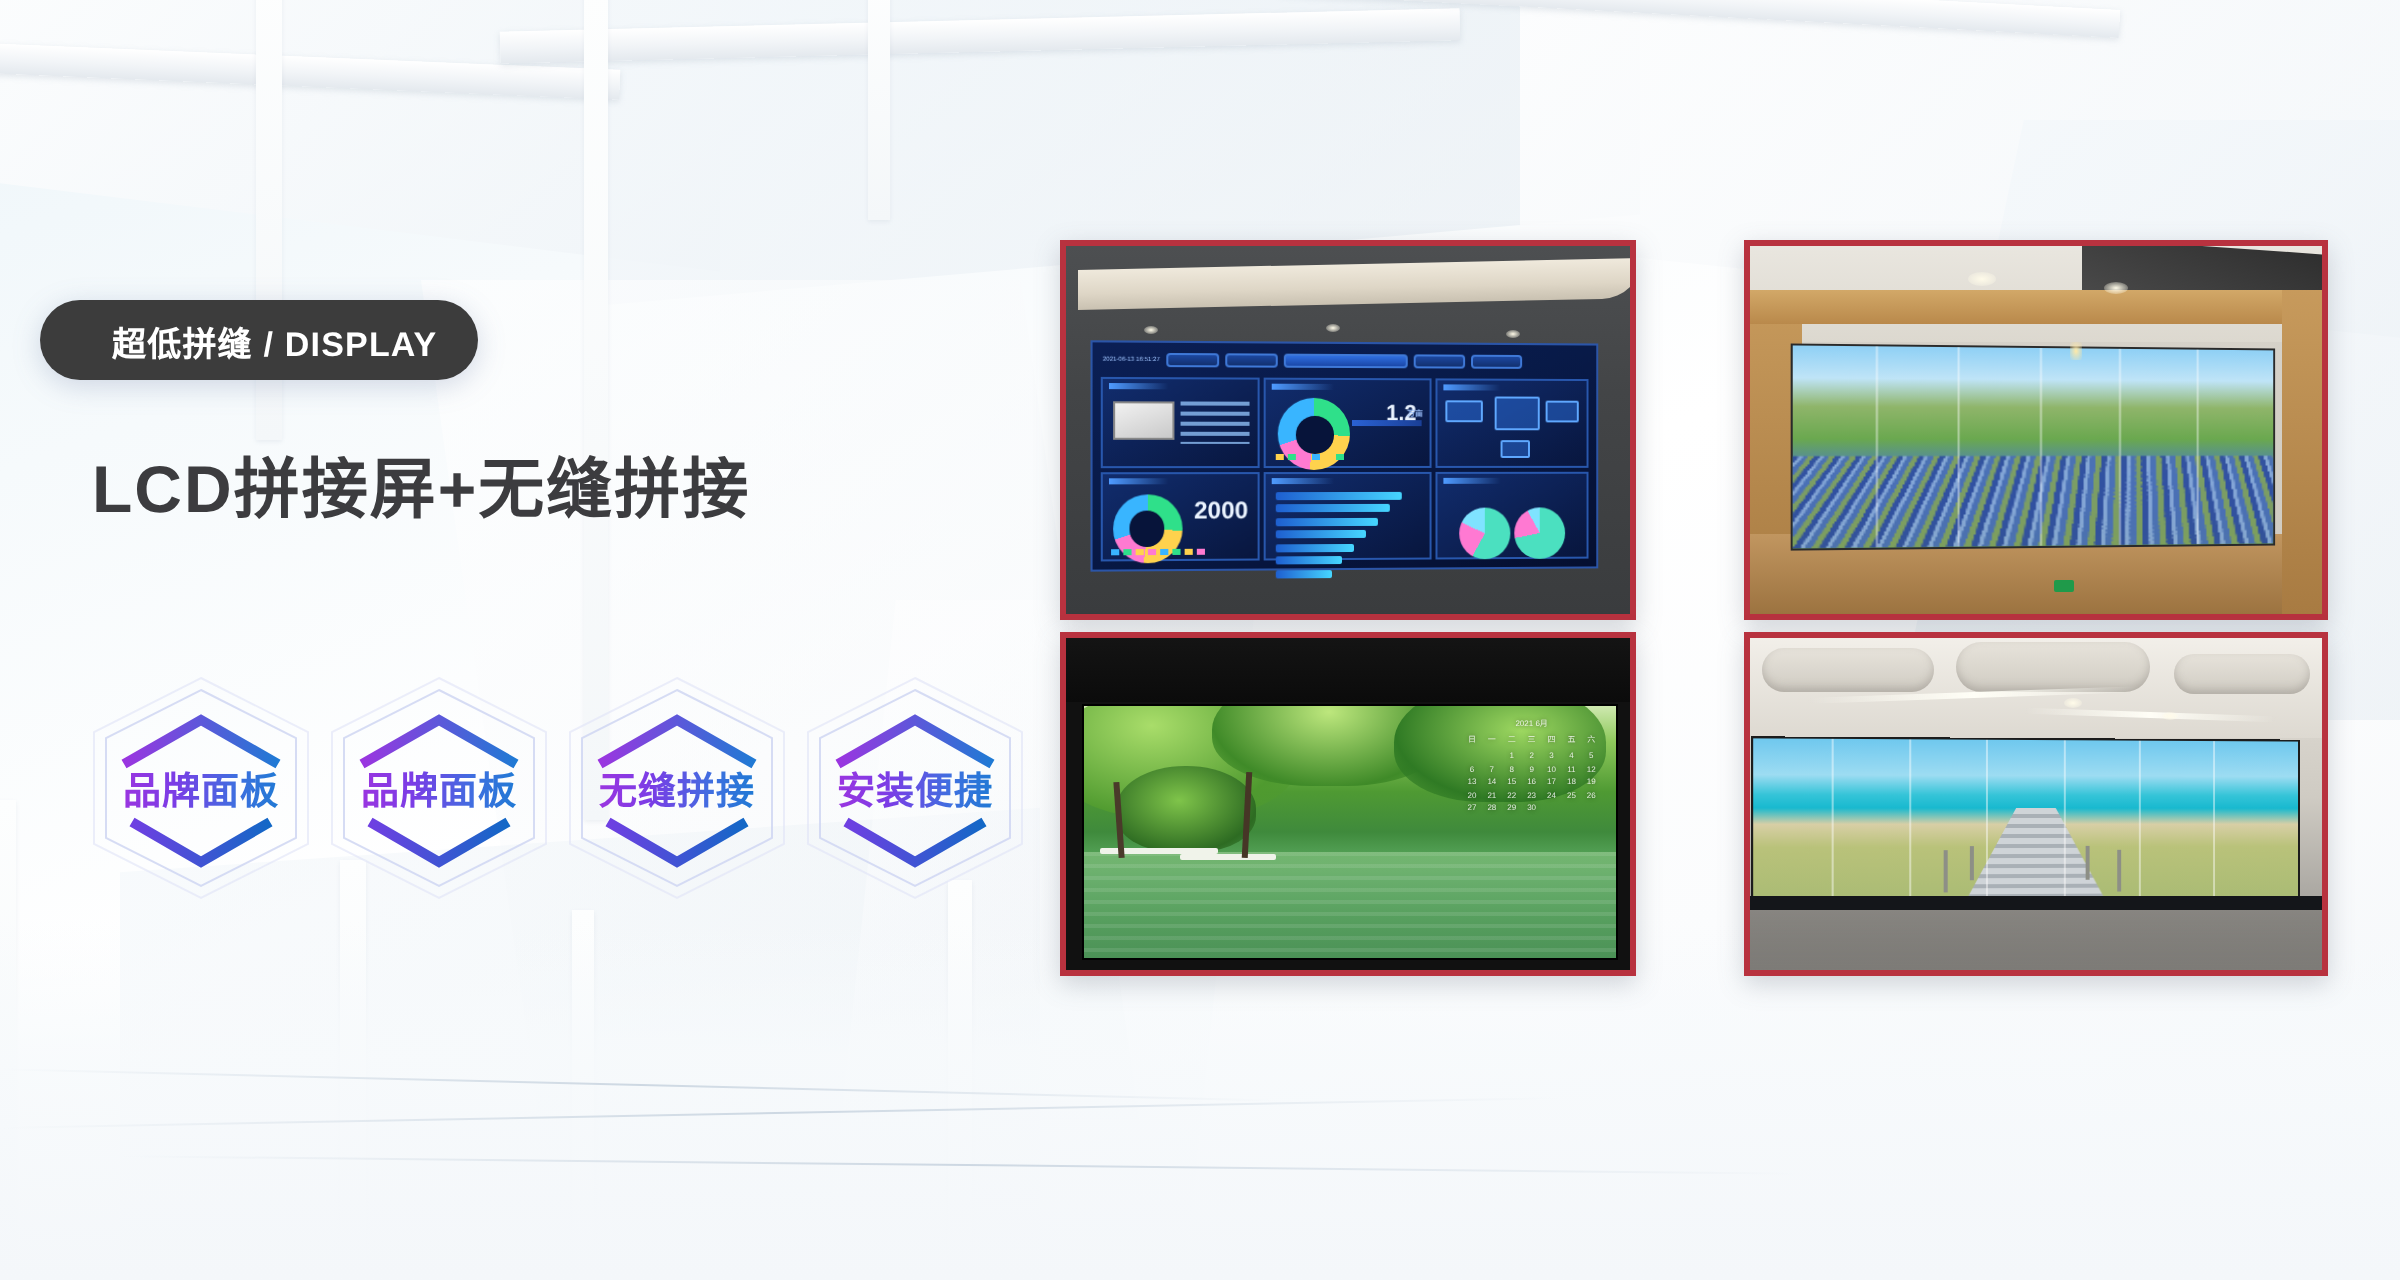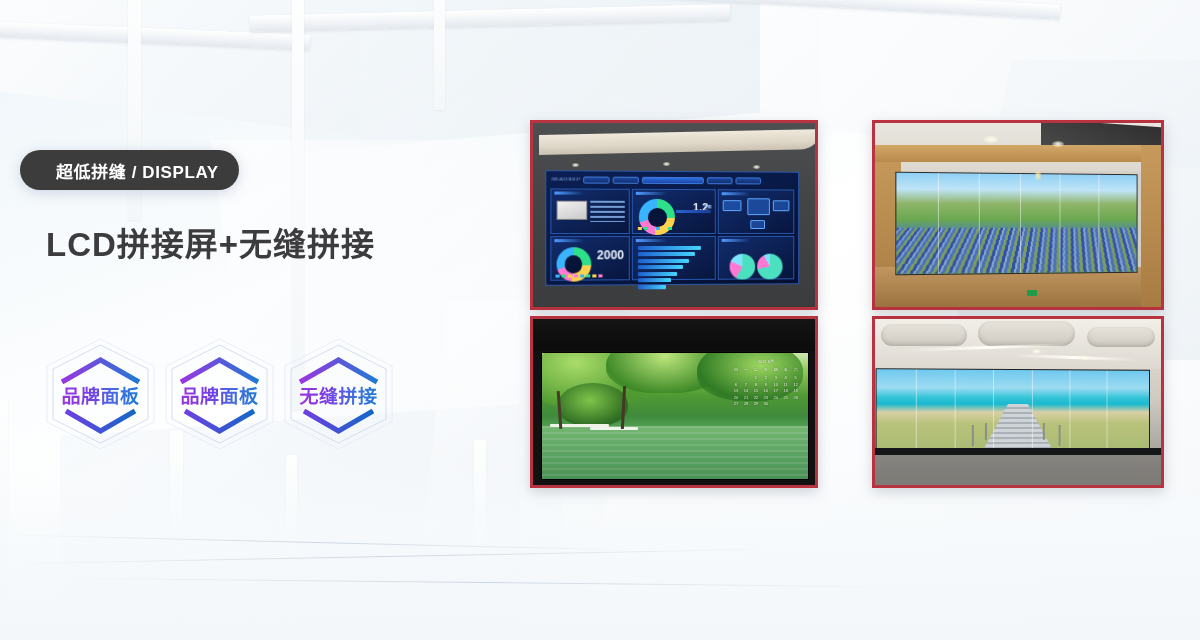--- a/index.html
+++ b/index.html
@@ -300,20 +300,29 @@
     <div class="feat">
       <svg viewBox="0 0 113 112">
         <polygon points="56.5,7 104,31 104,81 56.5,105 9,81 9,31" fill="none" stroke="#cfd6f2" stroke-width="1" opacity=".85"></polygon>
         <polygon points="56.5,1 110,28 110,84 56.5,111 3,84 3,28" fill="none" stroke="#dfe3f6" stroke-width="1" opacity=".6"></polygon>
         <polyline points="18,44 56.5,22 95,44" fill="none" stroke="url(#gTop0)" stroke-width="5" stroke-linejoin="miter"></polyline>
         <polyline points="22,73 56.5,93 91,73" fill="none" stroke="url(#gBot0)" stroke-width="5" stroke-linejoin="miter"></polyline>
       </svg>
       <span class="feat-label">无缝拼接</span>
     </div>
 
+    <div class="feat">
+      <svg viewBox="0 0 113 112">
+        <polygon points="56.5,7 104,31 104,81 56.5,105 9,81 9,31" fill="none" stroke="#cfd6f2" stroke-width="1" opacity=".85"></polygon>
+        <polygon points="56.5,1 110,28 110,84 56.5,111 3,84 3,28" fill="none" stroke="#dfe3f6" stroke-width="1" opacity=".6"></polygon>
+        <polyline points="18,44 56.5,22 95,44" fill="none" stroke="url(#gTop0)" stroke-width="5" stroke-linejoin="miter"></polyline>
+        <polyline points="22,73 56.5,93 91,73" fill="none" stroke="url(#gBot0)" stroke-width="5" stroke-linejoin="miter"></polyline>
+      </svg>
+      <span class="feat-label">安装便捷</span>
+    </div>
 
   </div>
 
   <div class="photo" style="left:530px; top:120px; width:288px; height:190px;">
     <div class="inner">
       <div class="room1"></div>
       <div class="soffit"></div>
       <div class="spot" style="left:14%; top:22%;"></div>
       <div class="spot" style="left:46%; top:21%;"></div>
       <div class="spot" style="left:78%; top:23%;"></div>

